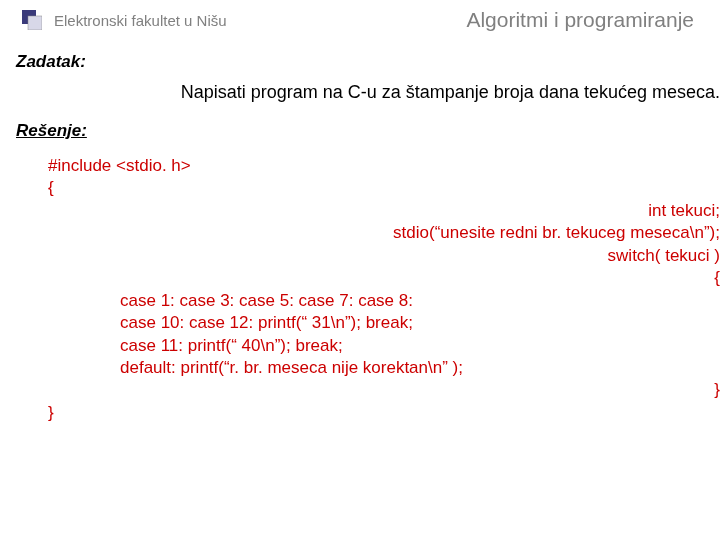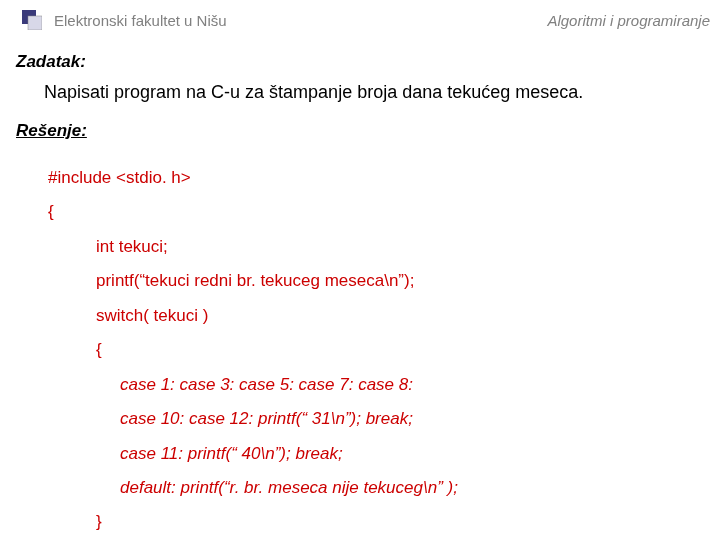--- a/index.html
+++ b/index.html
@@ -8,61 +8,61 @@
     height: 540px;
     background: #ffffff;
     font-family: Arial, Helvetica, sans-serif;
     color: #000;
     font-size: 17px;
     overflow: hidden;
   }
   .header {
     display: flex;
     align-items: center;
-    padding: 6px 0 0 22px;
+    padding: 6px 16px 0 22px;
     height: 34px;
   }
   .bullet-icon {
     width: 20px;
     height: 20px;
     display: inline-block;
     margin-right: 12px;
     flex-shrink: 0;
   }
   .header-left {
     color: #808080;
     font-size: 15px;
   }
   .header-right {
     margin-left: auto;
     padding-right: 10px;
     color: #808080;
-    font-size: 15px;
-    font-style: italic;
+    font-size: 21px;
   }
   .section-label {
     font-weight: bold;
     font-style: italic;
     padding: 18px 16px 6px 16px;
     font-size: 17px;
   }
   .section-label.underline { text-decoration: underline; }
   .task-text {
-    padding: 4px 0 0 44px;
+    padding: 4px 0 0 60px;
     font-size: 18px;
+    text-align: right;
   }
   .code-block {
     padding: 8px 0 0 48px;
     color: #cc0000;
     font-size: 17px;
     line-height: 1.32;
   }
-  .code-line { white-space: pre; margin-top: 12px; }
-  .indent1 { padding-left: 48px; }
-  .indent2 { padding-left: 72px; font-style: italic; }
+  .code-line { white-space: pre; }
+  .indent1 { padding-left: 48px; text-align: right; }
+  .indent2 { padding-left: 72px; }
 </style>
 </head>
 <body>
 
 <div class="header">
   <span class="bullet-icon">
     <svg width="20" height="20" viewBox="0 0 20 20">
       <rect x="0" y="0" width="14" height="14" fill="#3a3a7a"></rect>
       <rect x="6" y="6" width="14" height="14" fill="#d8d8e8" stroke="#888" stroke-width="0.5"></rect>
     </svg>
@@ -73,22 +73,22 @@
 
 <div class="section-label">Zadatak:</div>
 <div class="task-text">Napisati program na C-u za štampanje broja dana tekućeg meseca.</div>
 
 <div class="section-label underline">Rešenje:</div>
 
 <div class="code-block">
   <div class="code-line">#include &lt;stdio. h&gt;</div>
   <div class="code-line">{</div>
   <div class="code-line indent1">int tekuci;</div>
-  <div class="code-line indent1">printf(“tekuci redni br. tekuceg meseca\n”);</div>
+  <div class="code-line indent1">stdio(“unesite redni br. tekuceg meseca\n”);</div>
   <div class="code-line indent1">switch( tekuci )</div>
   <div class="code-line indent1">{</div>
   <div class="code-line indent2">case 1: case 3: case 5: case 7: case 8:</div>
   <div class="code-line indent2">case 10: case 12: printf(“ 31\n”); break;</div>
   <div class="code-line indent2">case 11: printf(“ 40\n”); break;</div>
-  <div class="code-line indent2">default: printf(“r. br. meseca nije tekuceg\n” );</div>
+  <div class="code-line indent2">default: printf(“r. br. meseca nije korektan\n” );</div>
   <div class="code-line indent1">}</div>
   <div class="code-line">}</div>
 </div>
 
 </body></html>

